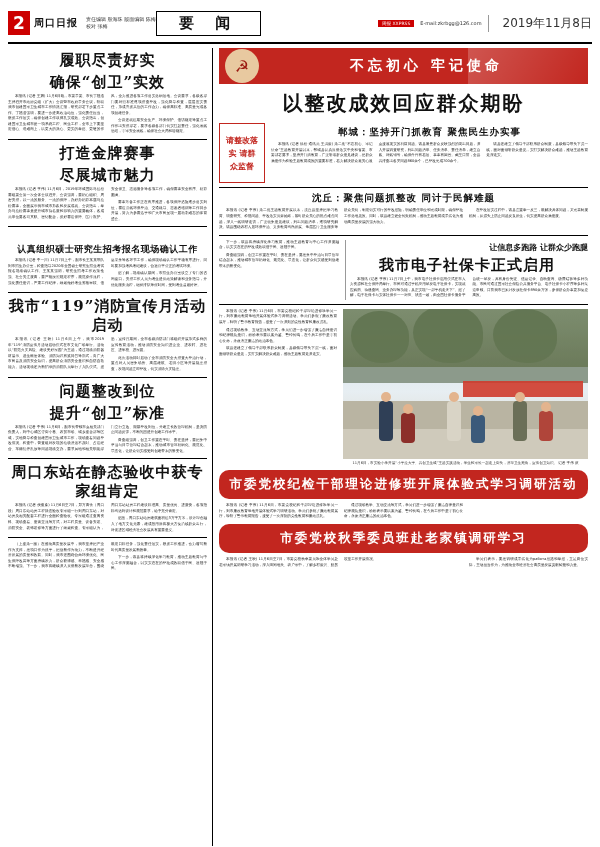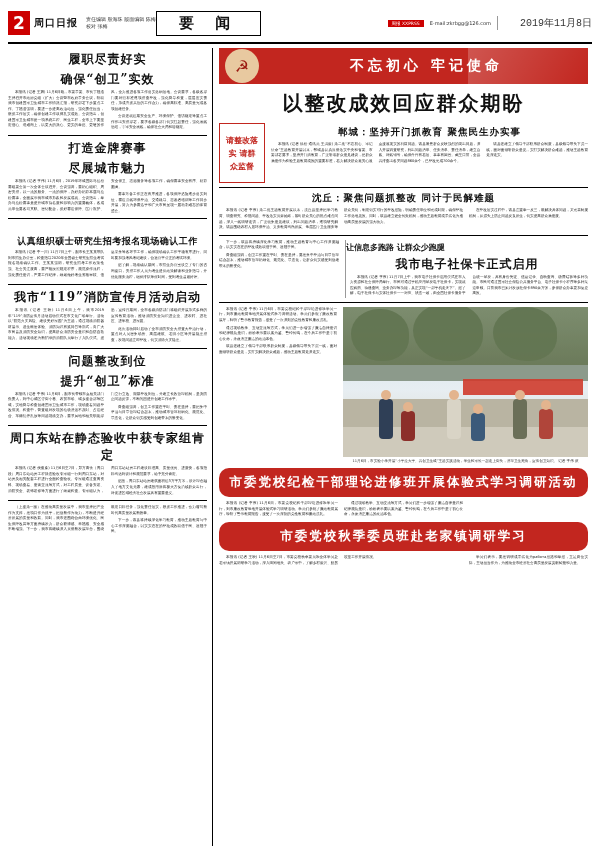--- a/index.html
+++ b/index.html
@@ -20,29 +20,29 @@
   }
   .papername{font-family:"DejaVu Serif","Liberation Serif",serif;font-size:10px;font-weight:bold;letter-spacing:1px;}
   .mh-sub{font-size:5px;color:#333;margin-left:8px;line-height:1.5;width:70px;}
   .mh-center{flex:1;display:flex;justify-content:flex-start;}
   .mh-title{
     border:1px solid #000;padding:2px 22px;font-size:15px;letter-spacing:8px;
     font-family:"DejaVu Serif","Liberation Serif",serif;font-weight:bold;
   }
   .mh-right{display:flex;align-items:center;gap:6px;font-size:5px;color:#333;}
   .mh-tag{background:#c00;color:#fff;padding:1px 4px;font-size:4.5px;}
-  .mh-date{font-size:10px;border-left:1px solid #999;padding-left:22px;font-family:Liberation Mono, monospace;}
+  .mh-date{font-size:12px;border-left:1px solid #999;padding-left:14px;}
 
   
   .body{display:flex;margin-top:4px;height:798px;}
   .colL{width:205px;border-right:1px solid #000;padding-right:5px;box-sizing:border-box;}
   .colR{width:375px;padding-left:6px;box-sizing:border-box;}
 
   .hl{font-family:"DejaVu Serif","Liberation Serif",serif;font-weight:bold;text-align:center;}
-  .h2{font-size:12px;letter-spacing:1px;margin:3px 0 2px;}
+  .h2{font-size:15px;letter-spacing:1px;margin:3px 0 2px;}
   .h3{font-size:9px;letter-spacing:.5px;margin:16px 0 2px;}
   .rule{border-top:1px solid #000;margin:4px 0;}
 
   .cols2{column-count:2;column-gap:7px;column-rule:0;}
   .cols3{column-count:3;column-gap:6px;}
   .txt{font-size:3.6px;line-height:1.55;text-align:justify;color:#222;
        font-family:"DejaVu Sans","Liberation Sans",sans-serif;}
   .txt p{margin:0 0 2px;text-indent:7px;}
 
   
@@ -84,21 +84,21 @@
   .trees{position:absolute;left:0;top:0;width:100%;height:62px;
     background:linear-gradient(180deg,#6f7f5a,#56663f);opacity:.85;}
   .treeblob{position:absolute;border-radius:50% 50% 45% 55%;background:#4e6236;opacity:.9;}
   .ground{position:absolute;left:0;bottom:0;width:100%;height:58px;background:#b9b4a2;}
   .path{position:absolute;left:0;bottom:0;width:100%;height:30px;background:#cfcabb;}
   .wall{position:absolute;left:0;top:58px;width:100%;height:16px;background:#8c9a8b;}
   .person{position:absolute;bottom:18px;width:14px;height:40px;border-radius:4px;}
   .p-head{position:absolute;top:-9px;left:2px;width:10px;height:10px;border-radius:50%;background:#e3b48e;}
   .banner-red{position:absolute;left:120px;bottom:62px;width:120px;height:16px;background:#cf3b2c;opacity:.9;}
   .caption{font-size:3.6px;color:#333;text-align:center;margin-top:2px;line-height:1.5;}
-  .smallhead{font-size:8px;font-weight:bold;text-align:left;margin:2px 0;
+  .smallhead{font-size:8px;font-weight:bold;text-align:right;margin:2px 0;
     font-family:"DejaVu Serif","Liberation Serif",serif;}
 </style>
 </head>
 <body>
 
 <div class="page">
 
   <div class="masthead">
     <div class="pagenum">2</div>
     <div class="papername">周口日报</div>

